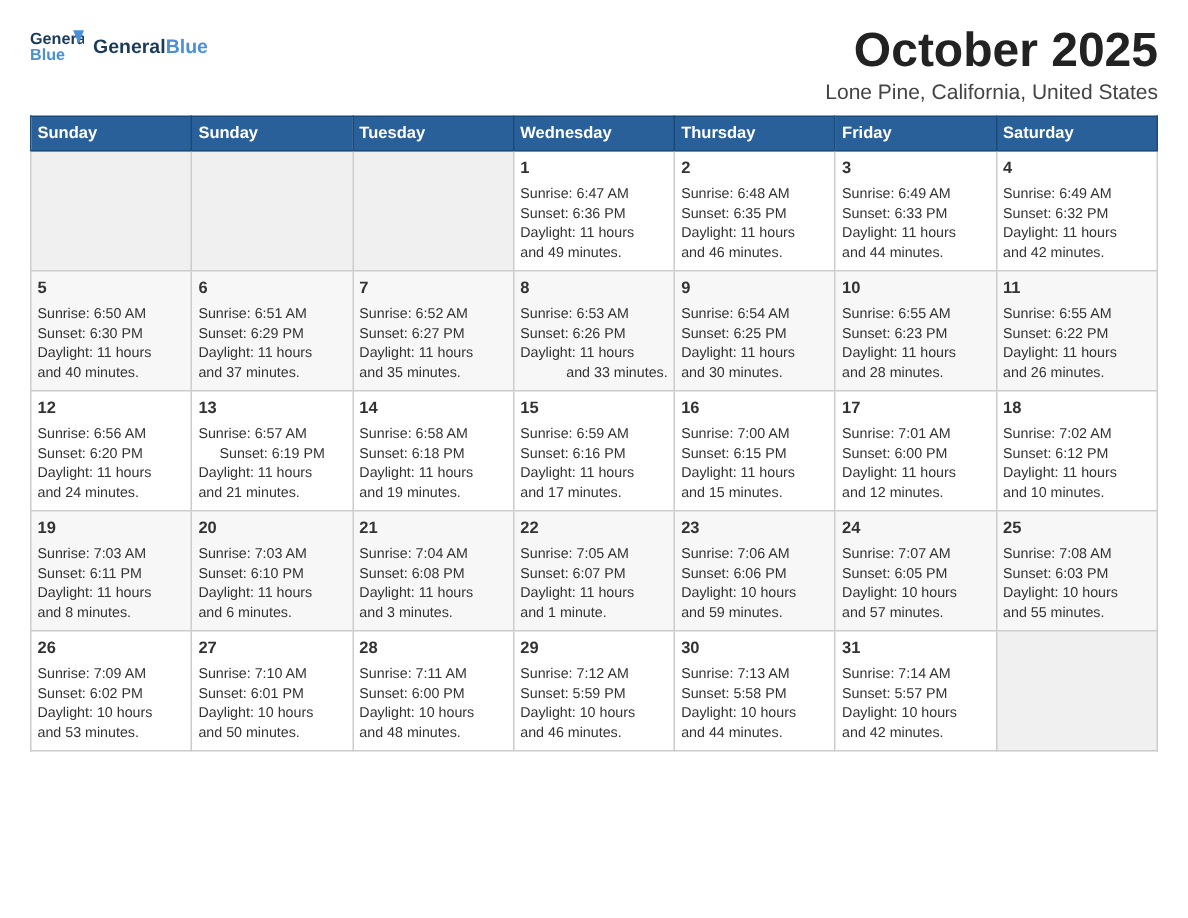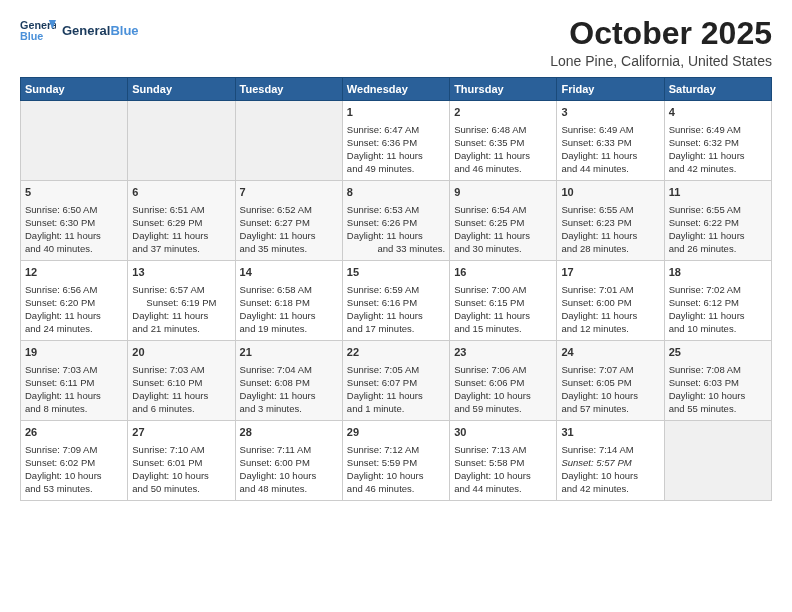--- a/index.html
+++ b/index.html
@@ -339,21 +339,21 @@
           <td>
             <span class="day-num">30</span>
             <span style="display: block;">Sunrise: 7:13 AM</span>
             <span style="display: block;">Sunset: 5:58 PM</span>
             <span style="display: block;">Daylight: 10 hours</span>
             <span style="display: block;">and 44 minutes.</span>
           </td>
           <td>
             <span class="day-num">31</span>
             <span style="display: block;">Sunrise: 7:14 AM</span>
-            <span style="display: block; font-style: italic;">Sunset: 5:57 PM</span>
+            <span style="display: block;">Sunset: 5:57 PM</span>
             <span style="display: block;">Daylight: 10 hours</span>
             <span style="display: block;">and 42 minutes.</span>
           </td>
           <td class="empty"></td>
         </tr>
       </tbody>
   </table>
 </div>
 
 </body></html>

